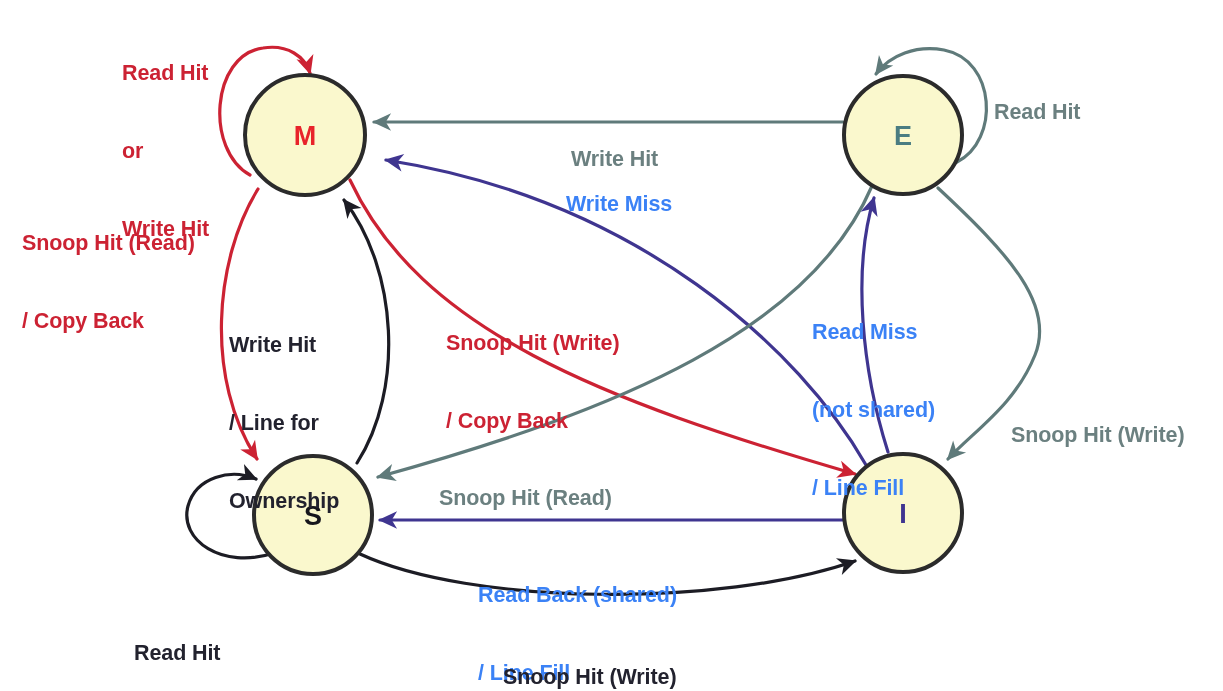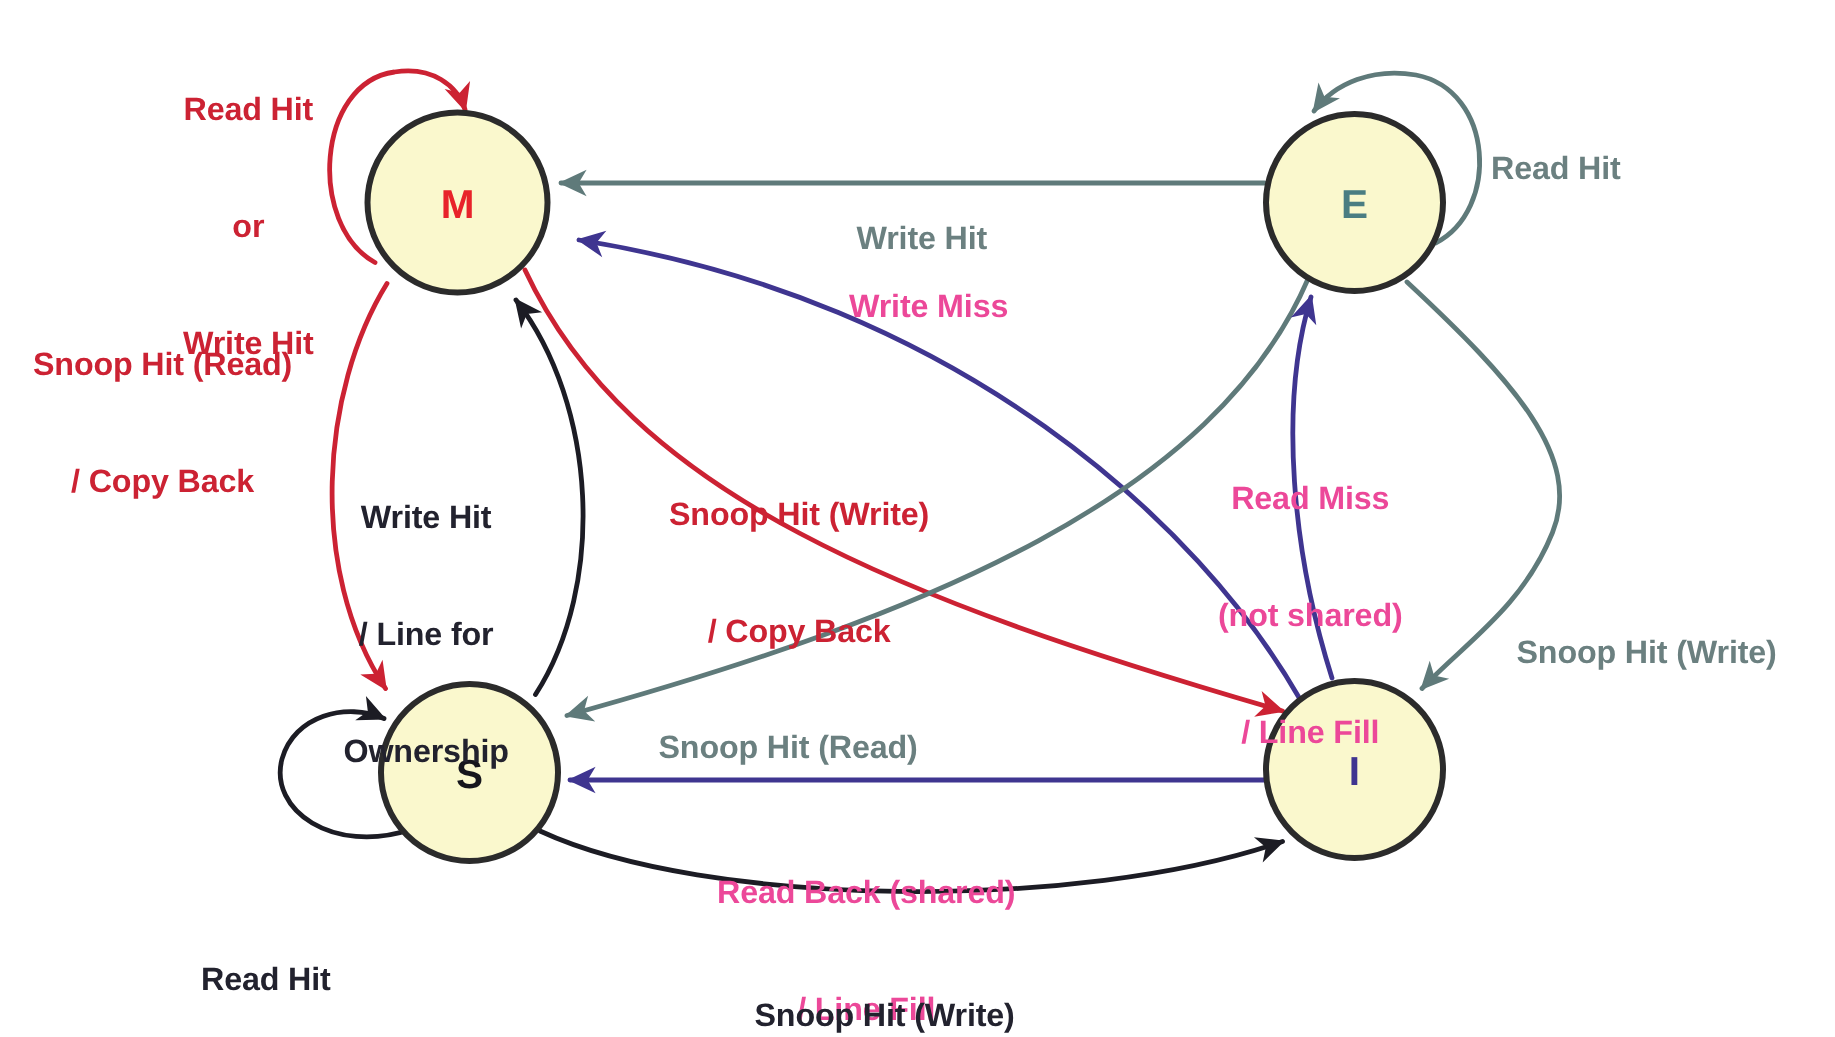--- a/index.html
+++ b/index.html
@@ -32,23 +32,23 @@
     position: absolute;
     font-family: "Liberation Sans", sans-serif;
     font-weight: bold;
     font-size: 21.5px;
     line-height: 26px;
     white-space: pre;
     letter-spacing: -0.1px;
   }
   .lbl-red    { color: #cc2233; }
   .lbl-gray   { color: #6b8080; }
-  .lbl-purple { color: #ec4899; }
+  .lbl-purple { color: #3b82f6; }
   .lbl-dark   { color: #22222e; }
-  .ta-left  { text-align: center; }
+  .ta-left  { text-align: left; }
 </style>
 </head>
 <body>
 
 <div id="canvas">
 
   <svg class="layer" viewBox="0 0 1223 691" xmlns="http://www.w3.org/2000/svg">
     <defs>
       <marker id="ah-red" viewBox="0 0 12 12" refX="10.5" refY="6" markerWidth="6.4" markerHeight="6.4" orient="auto-start-reverse">
         <path d="M0.5,0.8 L11.5,6 L0.5,11.2 L3.6,6 Z" fill="#cc2233"></path>

